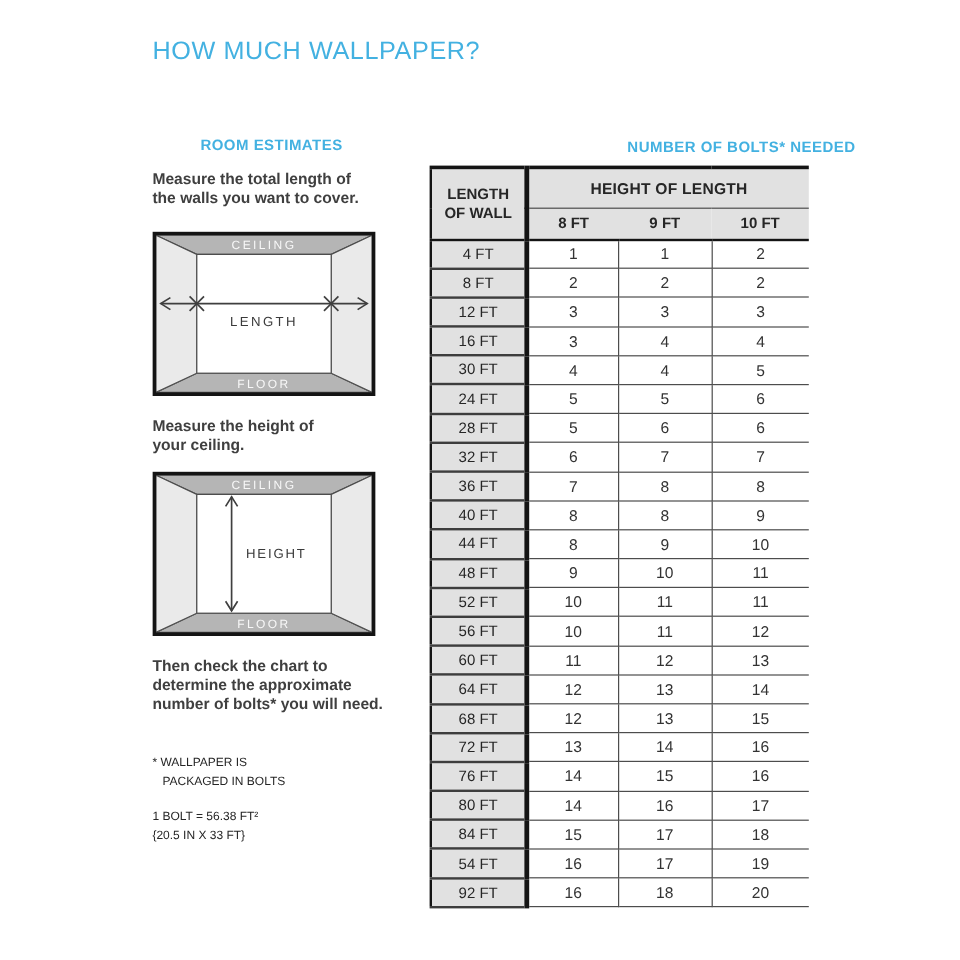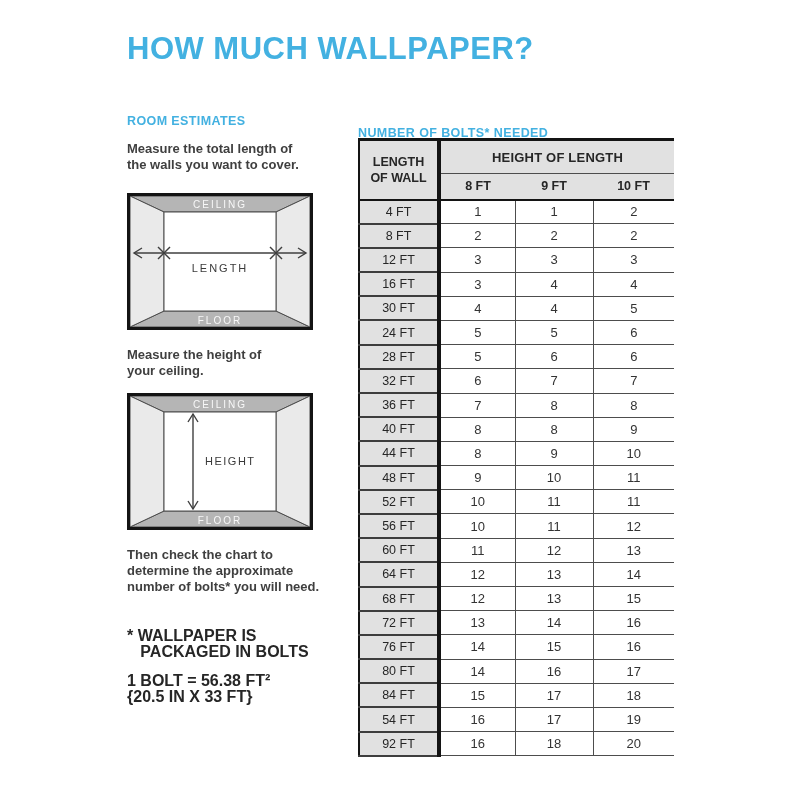--- a/index.html
+++ b/index.html
@@ -5,38 +5,38 @@
   :root { --accent:#43b1e1; --ink:#3f3f3f; --bold-ink:#262626;
           --thick:#141414; --thin:#4d4d4d; --cellgray:#e1e1e1; }
   * { margin:0; padding:0; box-sizing:border-box; }
   html,body { background:#fff; }
   .page {
     position:relative; width:800px; height:800px; background:#fff;
     font-family:"Liberation Sans","DejaVu Sans",sans-serif; overflow:hidden;
   }
   .page-title {
     position:absolute; left:127px; top:31px;
-    font-size:31px; font-weight:bold; letter-spacing:0.5px; color:var(--accent);
+    font-size:21px; font-weight:normal; letter-spacing:0.5px; color:var(--accent);
   }
   .section-heading {
     position:absolute; font-size:12.5px; font-weight:bold;
-    letter-spacing:0.4px; color:var(--accent);
+    letter-spacing:0.4px; color:var(--accent);margin-left:40px;
   }
   #room-estimates-heading { left:127px; top:114px; }
-  #table-heading { left:358px; top:126px; width:315px; text-align:left; }
+  #table-heading { left:358px; top:116px; width:315px; text-align:right; }
   .para {
     position:absolute; left:127px; width:210px;
     font-size:13px; line-height:16px; color:var(--ink); white-space:pre-line;font-weight:bold;
   }
   #para1 { top:141px; }
   #para2 { top:347px; }
   #para3 { top:547px; }
   .note {
     position:absolute; left:127px; width:220px;
-    font-size:16px; font-weight:bold; line-height:16px;
+    font-size:10px; font-weight:normal; line-height:16px;
     color:var(--bold-ink); white-space:pre;
   }
   #note1 { top:628px; }
   #note2 { top:673px; }
   .diagram { position:absolute; left:127px; }
   #diagram-length { top:193px; }
   #diagram-height { top:393px; }
   .svg-room-label { font-family:"Liberation Sans",sans-serif; }
 
   .bolts-table {

